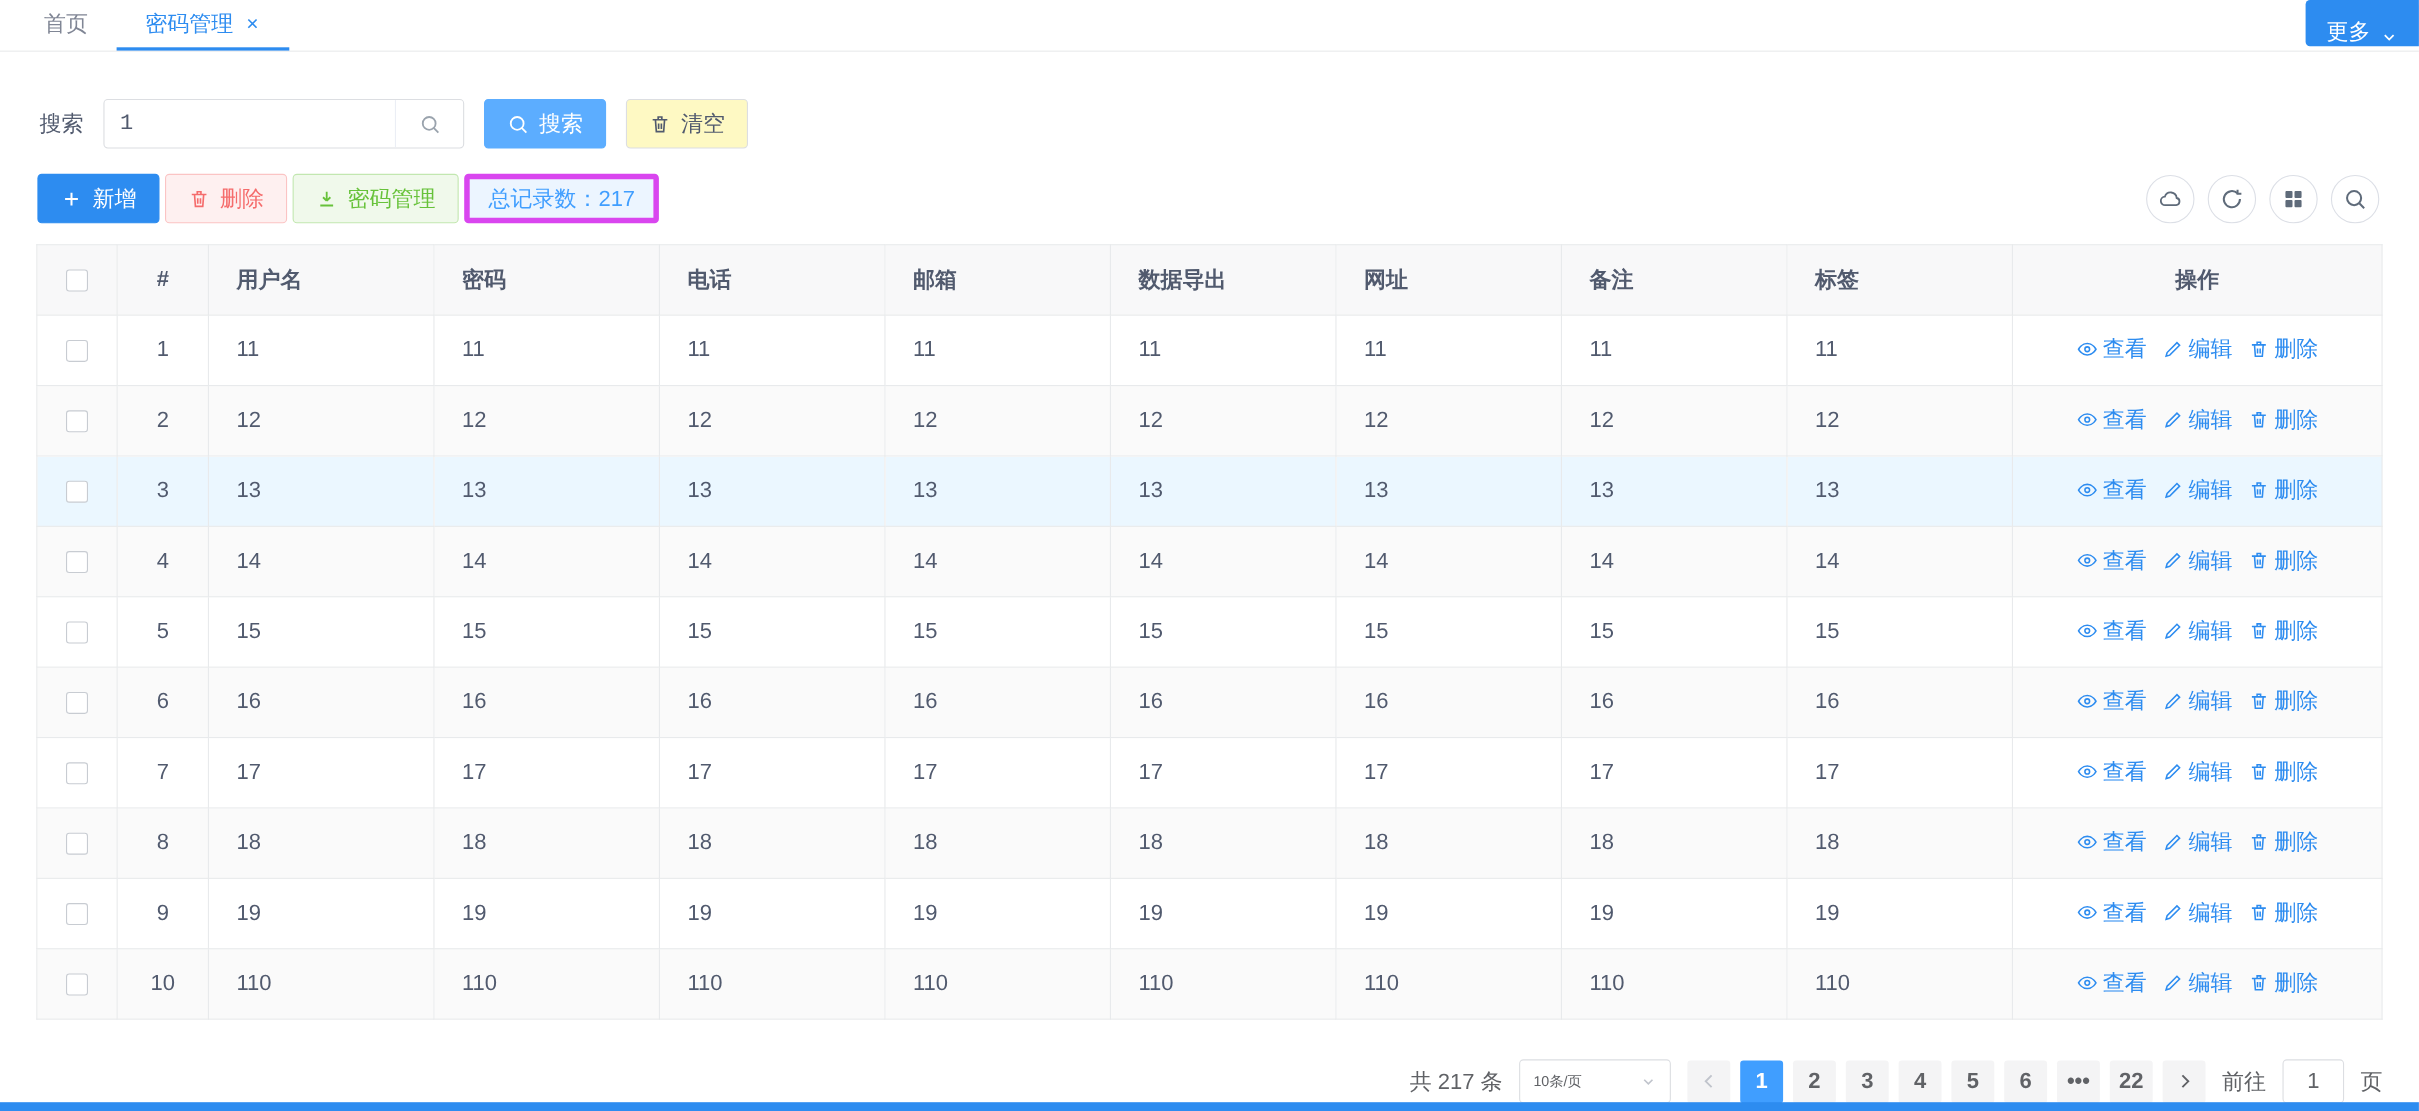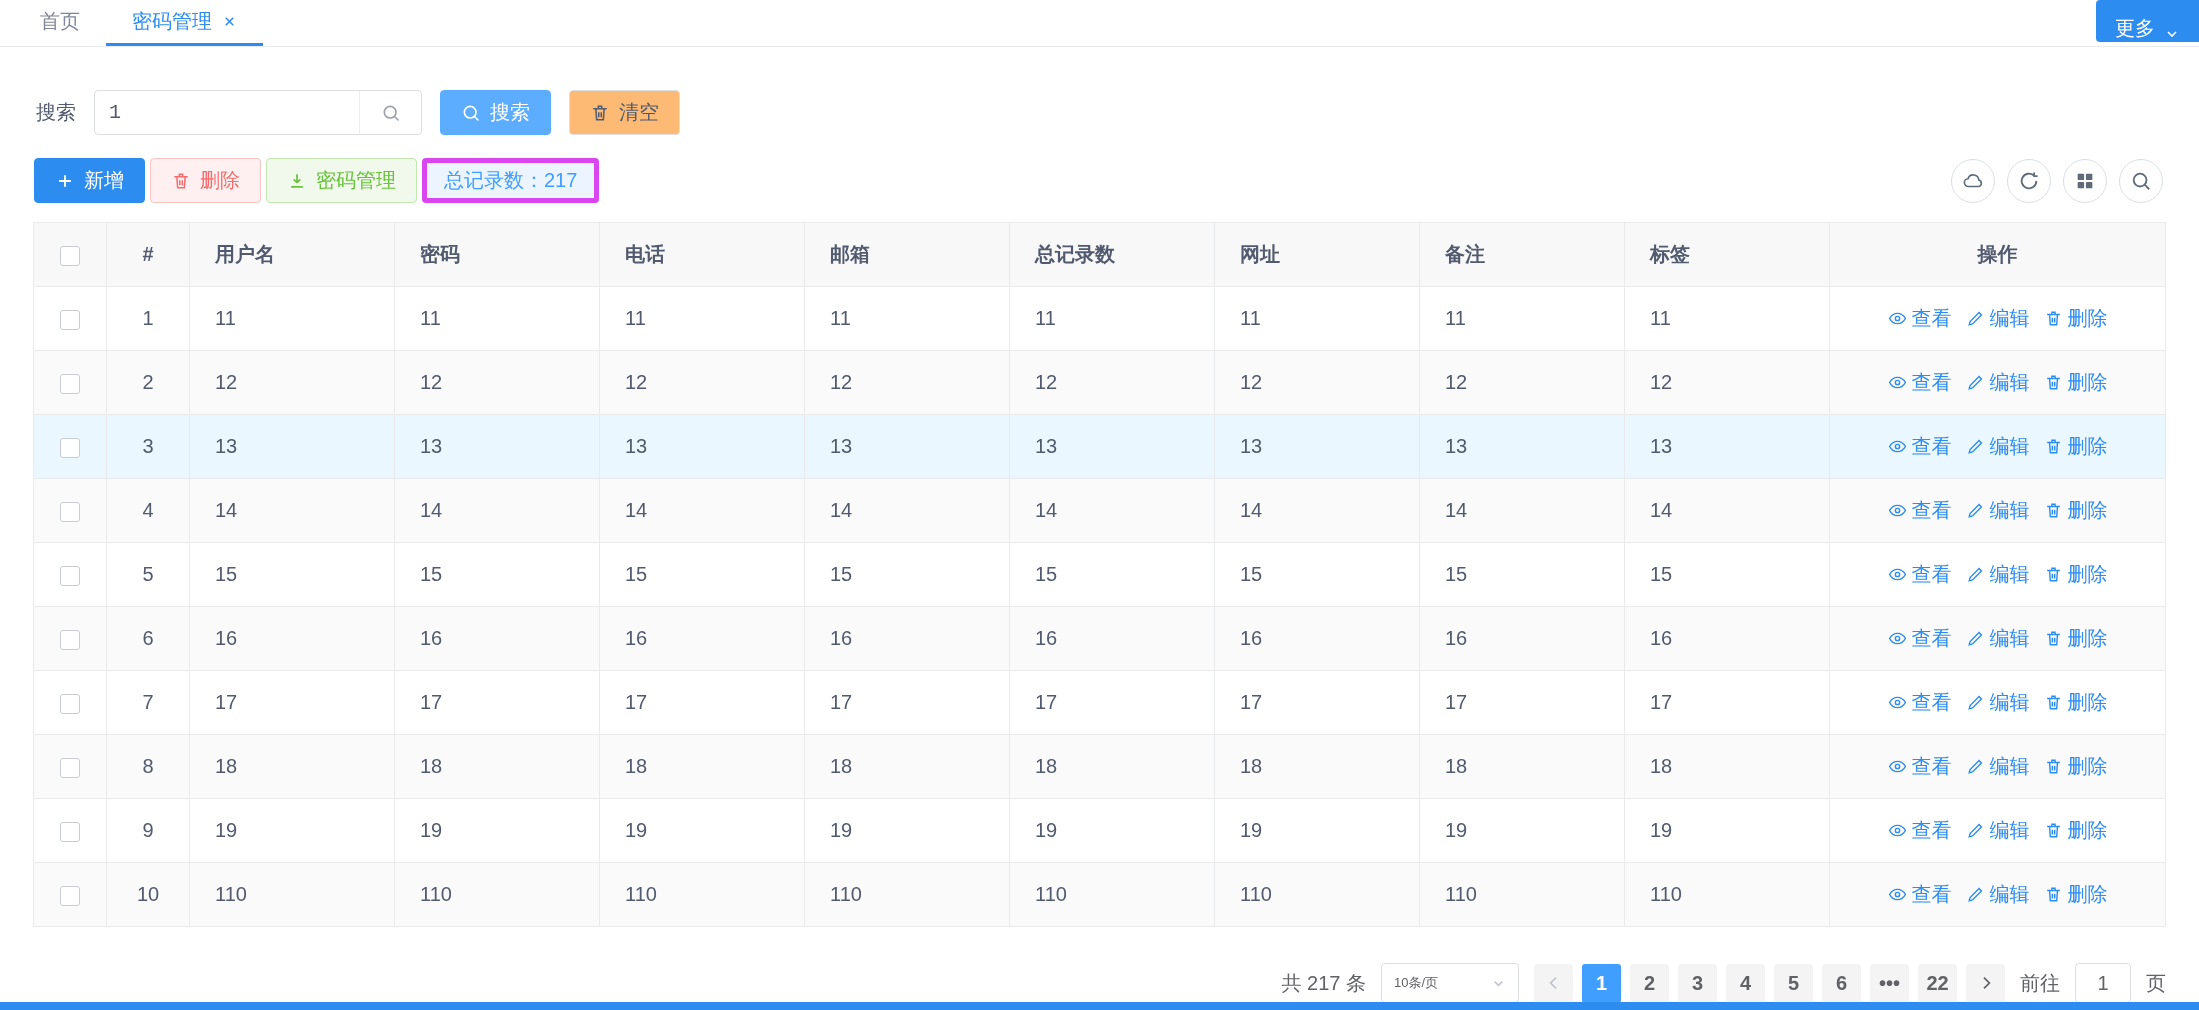--- a/index.html
+++ b/index.html
@@ -20,21 +20,21 @@
   .more-btn { position:absolute; right:0; top:0; height:42px; background:#2d8cf0; color:#fff; border:none; border-radius:4px 0 0 4px; font:inherit; display:flex; align-items:flex-end; gap:9px; padding:0 19px; cursor:pointer; }
   .more-btn svg { width:16px; height:16px; }
 
   
   .search-row { display:flex; align-items:center; gap:18px; margin:43px 0 0 36px; height:45px;font-family:Liberation Mono, monospace; }
   .input-wrap { display:flex; align-items:stretch; width:328px; height:45px; border:1px solid #dcdee2; border-radius:4px; background:#fff; overflow:hidden; }
   .search-input { flex:1; min-width:0; border:none; outline:none; font:inherit; color:#515a6e; padding:0 0 0 14px; background:transparent; }
   .input-suffix { width:62px; display:flex; align-items:center; justify-content:center; color:#9aa3ad; border-left:1px solid #ebeef5; cursor:pointer; }
   .input-suffix svg { width:20px; height:20px; }
 
-  .btn { display:inline-flex; align-items:center; gap:9px; height:45px; padding:0 20px; border-radius:4px; font:inherit; cursor:pointer; border:1px solid transparent; background:#fdba74; }
+  .btn { display:inline-flex; align-items:center; gap:9px; height:45px; padding:0 20px; border-radius:4px; font:inherit; cursor:pointer; border:1px solid transparent; background:#fef9c3; }
   .btn svg { width:20px; height:20px; }
   .btn-search { background:#5cadff; border-color:#5cadff; color:#fff; }
   .btn-clear  { border-color:#dcdee2; color:#515a6e; }
 
   
   .toolbar { display:flex; align-items:center; gap:5px; margin:23px 36px 0 34px; height:45px; }
   .btn-add    { background:#2d8cf0; border-color:#2d8cf0; color:#fff; }
   .btn-del    { background:#fef0f0; border-color:#fbc4c4; color:#f56c6c; }
   .btn-export { background:#f0f9eb; border-color:#c2e7b0; color:#67c23a; }
   .total-tag  { display:inline-flex; align-items:center; height:45px; padding:0 17px; background:#ecf5ff; border:5px solid #d946ef; color:#409eff; border-radius:4px; }
@@ -185,21 +185,21 @@
       <col class="w-act">
     </colgroup>
     <thead>
         <tr>
           <th class="c-check"><span class="checkbox"></span></th>
           <th class="c-idx">#</th>
           <th class="">用户名</th>
           <th class="">密码</th>
           <th class="">电话</th>
           <th class="">邮箱</th>
-          <th class="">总记录数</th>
+          <th class="">数据导出</th>
           <th class="">网址</th>
           <th class="">备注</th>
           <th class="">标签</th>
           <th class="c-act">操作</th>
         </tr>
       </thead>
     <tbody>
         <tr>
           <td class="c-check"><span class="checkbox"></span></td>
           <td class="c-idx">1</td>

